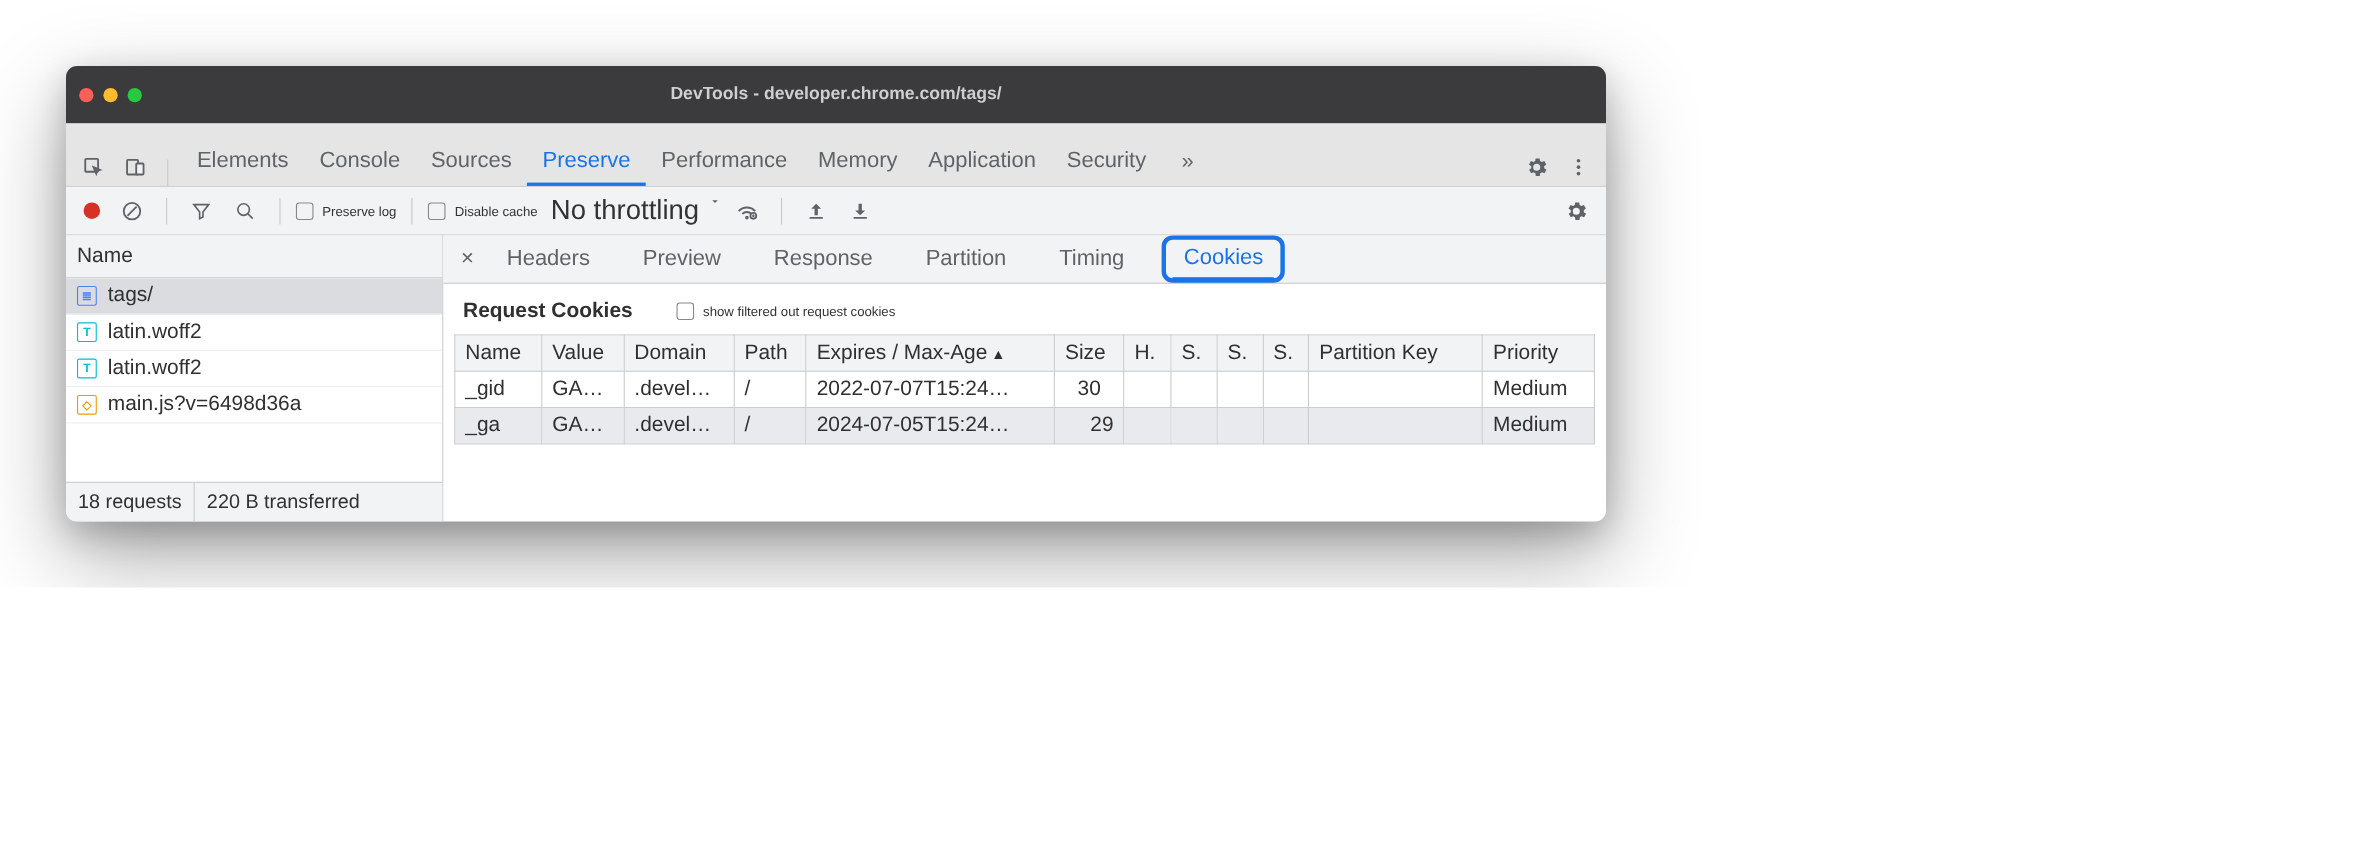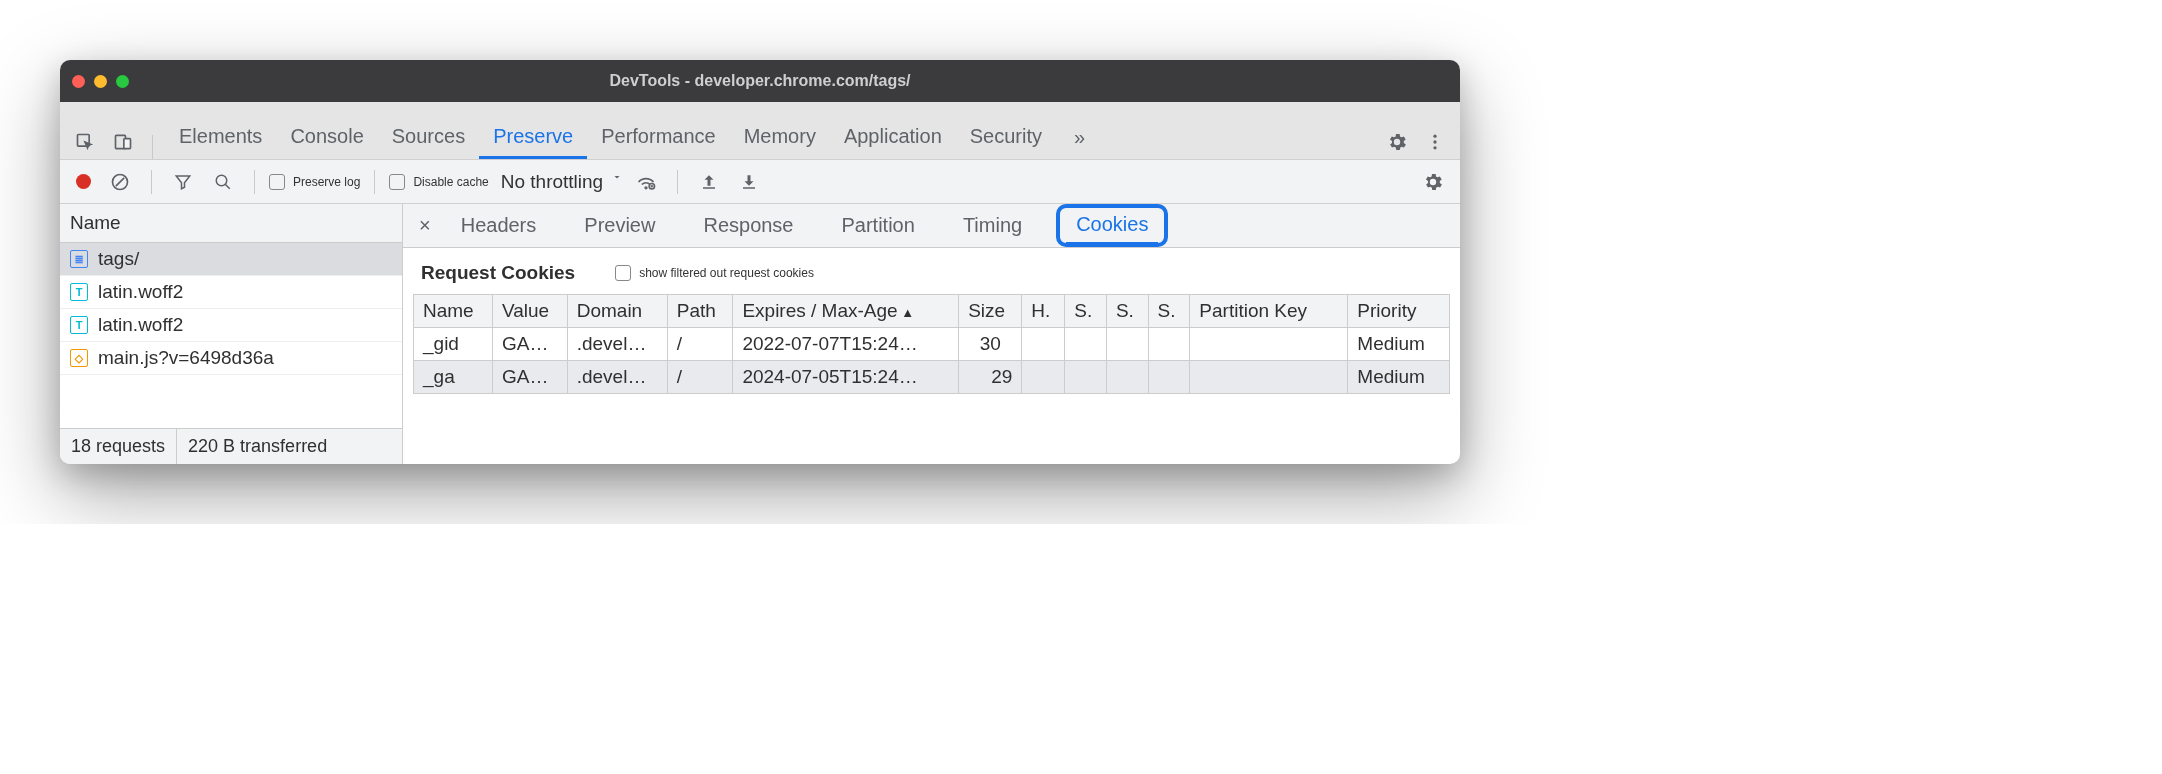--- a/index.html
+++ b/index.html
@@ -13,21 +13,21 @@
   .window {
     width: 1400px;
     border-radius: 10px;
     overflow: hidden;
     box-shadow: 0 30px 80px rgba(0,0,0,0.35), 0 10px 30px rgba(0,0,0,0.2);
     background: #fff;
   }
   .titlebar {
     background: #3b3a3c;
     color: #cfcfcf;
-    height: 42px;
+    height: 52px;
     display: flex;
     align-items: center;
     padding: 0 12px;
     position: relative;
   }
   .traffic { display: flex; gap: 9px; }
   .dot { width: 13px; height: 13px; border-radius: 50%; }
   .red { background:#fe5f57; } .yel{background:#febc2e;} .grn{background:#28c840;}
   .title { position:absolute; left:0; right:0; text-align:center; font-weight:600; font-size:16px; pointer-events:none;}
   
@@ -50,21 +50,21 @@
   .tab.sel { color:#1a73e8; border-bottom:3px solid #1a73e8; padding-bottom:8px; font-weight:400;}
   .push { flex:1; }
   
   .toolbar {
     display:flex; align-items:center; height:44px; padding:0 10px;
     border-bottom:1px solid #d0d0d0; background:#f1f3f4; gap:6px;
   }
   .rec { width:15px;height:15px;border-radius:50%;background:#d93025;margin:0 6px;}
   .cb { display:flex;align-items:center;gap:8px;color:#333;font-size:12px; }
   .cb-box { width:16px;height:16px;border:1.5px solid #888;border-radius:3px;}
-  .sel-box { display:flex;align-items:flex-start;gap:8px;color:#333;font-size:19px;}
+  .sel-box { display:flex;align-items:flex-start;gap:8px;color:#333;font-size:25px;}
   
   .content { display:flex; height:260px; }
   .left { width:343px; border-right:1px solid #ccc; display:flex; flex-direction:column;}
   .left-head { padding:8px 10px; border-bottom:1px solid #ccc; background:#f1f3f4; font-size:19px;}
   .req-list { flex:1; overflow:auto; }
   .req-item {
     display:flex;align-items:center;gap:10px;padding:5px 10px;font-size:19px;
     border-bottom:1px solid #eee;
   }
   .req-item.sel { background:#dadce0; }

